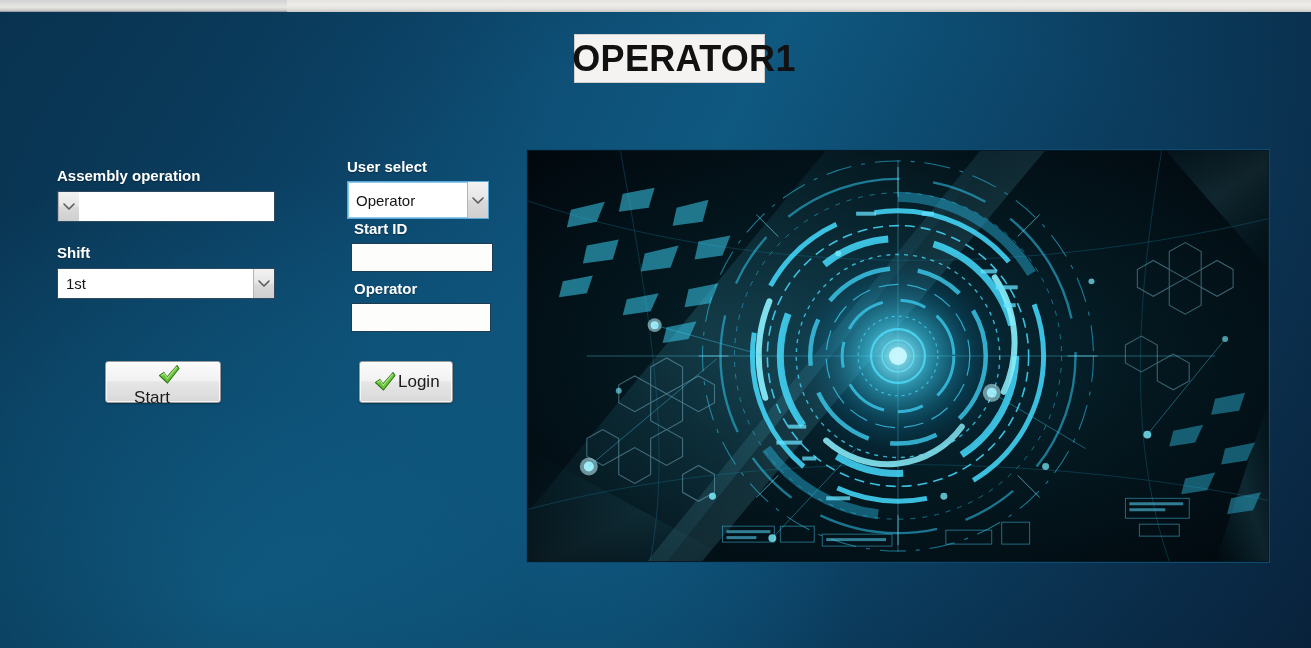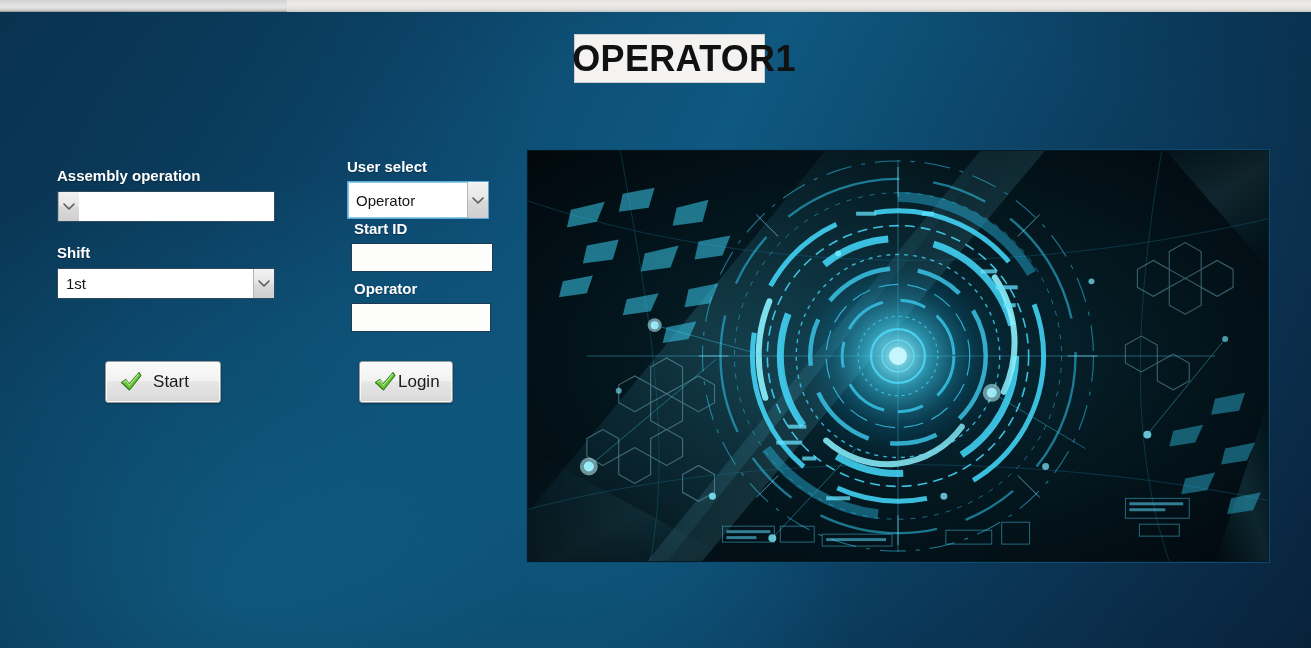--- a/index.html
+++ b/index.html
@@ -215,21 +215,21 @@
 
   <div class="combo" style="left:57px; top:268px; width:218px; height:31px;">
     <div class="combo-value">1st</div>
     <div class="combo-arrow">
       <svg width="12" height="9" viewBox="0 0 12 9" aria-hidden="true">
         <path d="M1 2 L6 7 L11 2" fill="none" stroke="#5b5b5b" stroke-width="1.6" stroke-linecap="round" stroke-linejoin="round"></path>
       </svg>
     </div>
   </div>
 
-  <div class="btn" style="left:105px; top:361px; width:116px; height:42px;">
+  <div class="btn" style="left:105px; top:361px; width:116px; height:42px;flex-direction:column;">
     <span class="btn-icon">
       <svg width="24" height="22" viewBox="0 0 24 22" aria-hidden="true">
         <path d="M2.5 11.5 L7 8.5 L10 13 L20 1.5 L22 4.5 L10.5 19 Z" fill="#68c43a" stroke="#2f7a14" stroke-width="1.1" stroke-linejoin="round"></path>
         <path d="M4.5 11.2 L7.2 9.6 L10.3 14.2 L19.6 3.2" fill="none" stroke="#bdeb9a" stroke-width="1.1" stroke-linecap="round" opacity="0.85"></path>
       </svg>
     </span>
     <span class="btn-label">Start</span>
   </div>
 
 

